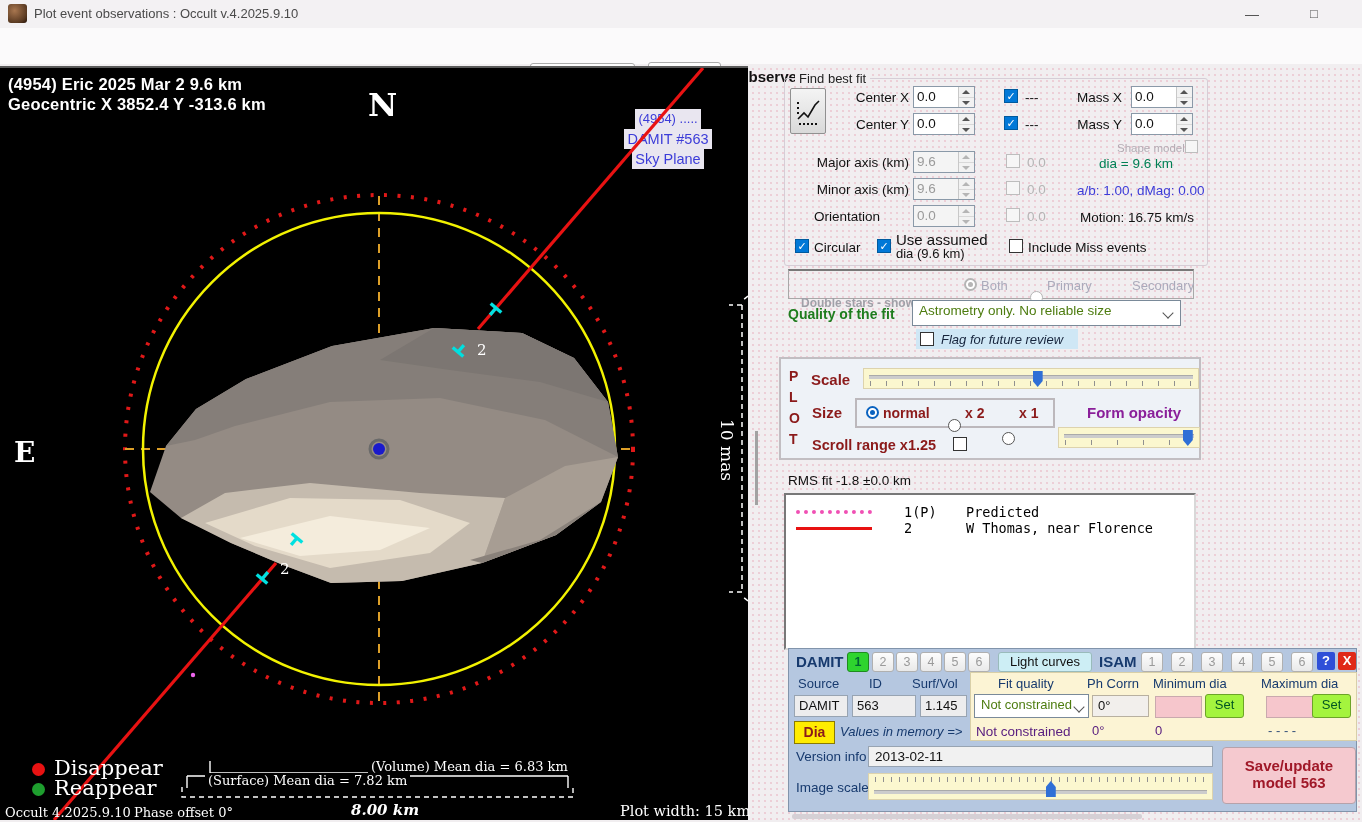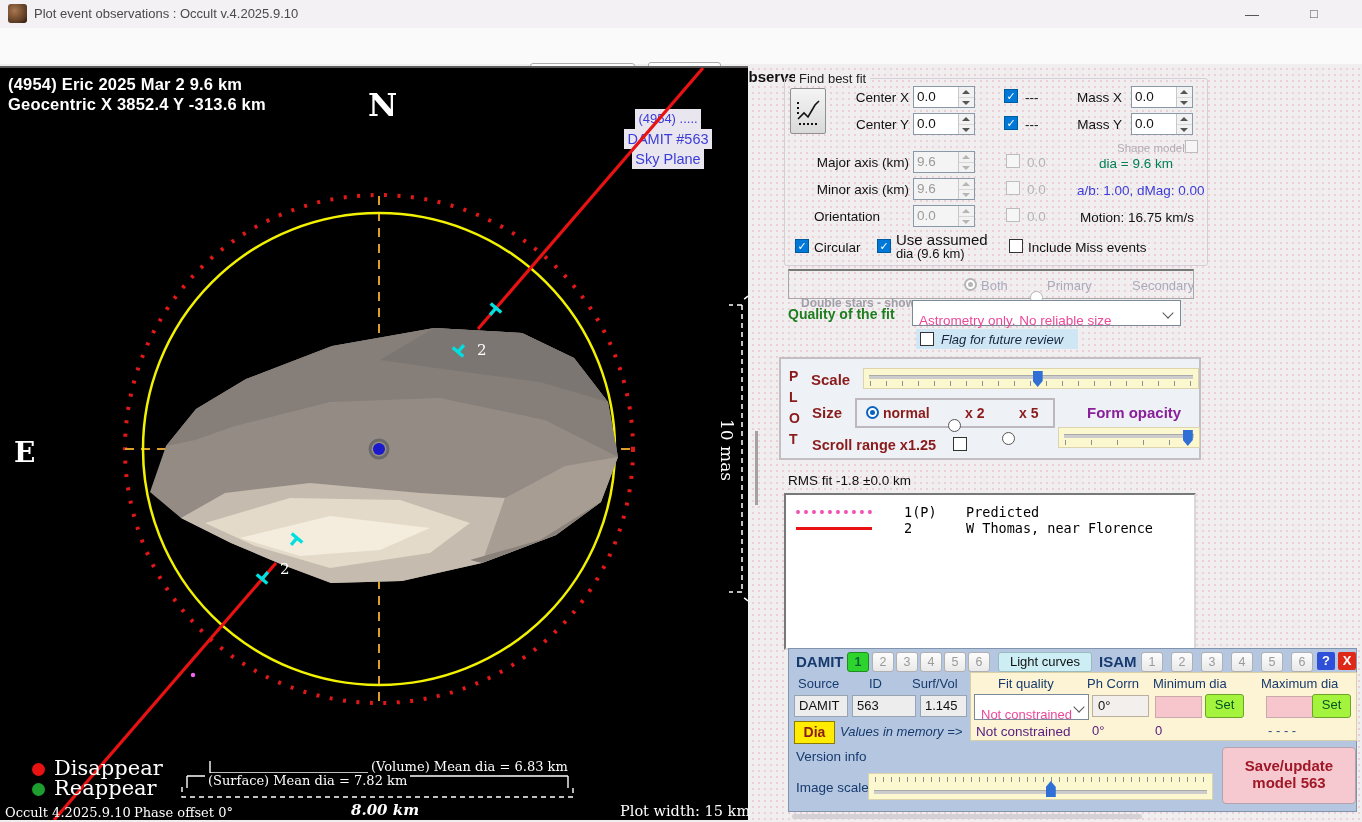--- a/index.html
+++ b/index.html
@@ -53,21 +53,21 @@
   .spinbox.dis .spin .dn::after{border-top-color:#b5b5b5;}
   .cb{width:14px;height:14px;box-sizing:border-box;border:1px solid #333;background:#fff;}
   .cb.checked{background:#0078d7;border-color:#005a9e;color:#fff;font-size:11px;line-height:13px;text-align:center;}
   .cb.dis{border-color:#bdbdbd;background:#f6f6f6;}
   .radio{width:13px;height:13px;border-radius:50%;border:1px solid #555;background:#fff;box-sizing:border-box;position:relative;}
   .radio.sel{border:2px solid #0a63c0;}
   .radio.sel::after{content:"";position:absolute;left:2px;top:2px;width:5px;height:5px;border-radius:50%;background:#0a63c0;}
   .radio.dis{border-color:#b5b5b5;}
   .radio.dis.sel{border:2px solid #b5b5b5;}
   .radio.dis.sel::after{background:#b5b5b5;}
-  .combo{background:#fff;border:1px solid #7a8a99;box-sizing:border-box;font-size:13.5px;color:#ec4899;padding:12px 6px;}
+  .combo{background:#fff;border:1px solid #7a8a99;box-sizing:border-box;font-size:13.5px;color:#4d7c0f;padding:2px 6px;}
   .combo .chev{position:absolute;right:8px;top:8px;width:7px;height:7px;border-right:1.6px solid #555;border-bottom:1.6px solid #555;transform:rotate(45deg);}
   .darkred{color:#8b1a1a;font-weight:bold;}
   .slider{background:#fbf7cf;border:1px solid #ddd3ad;box-sizing:border-box;}
   .slider .groove{position:absolute;left:5px;right:5px;height:3px;background:#cccccc;border-top:1px solid #aaa;}
   .slider .ticks{position:absolute;left:6px;right:4px;height:5px;background:repeating-linear-gradient(90deg,#909090 0 1px,transparent 1px 16px);}
   .thumb{position:absolute;width:10px;height:16px;background:#2f6fd6;}
   .thumb.down{clip-path:polygon(0 0,100% 0,100% 62%,50% 100%,0 62%);}
   .thumb.up{clip-path:polygon(50% 0,100% 38%,100% 100%,0 100%,0 38%);}
   .tabbtn{position:absolute;width:20px;height:18px;border:1px solid #b0b0b0;border-radius:3px;background:linear-gradient(#fdfdfd,#e9e9e9);
     font-size:12.5px;color:#9a9a9a;text-align:center;line-height:18px;}
@@ -343,21 +343,21 @@
     <div class="thumb down" style="top: 2px; left: calc(52% - 5px);"></div>
   </div>
 
   <div class="abs darkred" style="left:31px;top:45px;font-size:15px;">Size</div>
   <div class="abs" style="left:74px;top:39px;width:200px;height:30px;border:2px solid #bcb8bc;box-sizing:border-box;">
     <div class="abs radio sel" style="left:9px;top:6px;"></div>
     <div class="abs darkred" style="left:26px;top:5px;font-size:14px;">normal</div>
     <div class="abs radio" style="left:91px;top:6px;"></div>
     <div class="abs darkred" style="left:108px;top:5px;font-size:14px;">x 2</div>
     <div class="abs radio" style="left:145px;top:6px;"></div>
-    <div class="abs darkred" style="left:162px;top:5px;font-size:14px;">x 5</div>
+    <div class="abs darkred" style="left:162px;top:5px;font-size:14px;">x 1</div>
   </div>
   <div class="abs" style="left:306px;top:45px;font-size:15px;font-weight:bold;color:#8a1f9a;">Form opacity</div>
 
   <div class="abs darkred" style="left:31px;top:78px;font-size:14.5px;">Scroll range x1.25</div>
   <div class="abs cb" style="left:172px;top:78px;"></div>
 
   <div class="abs slider" style="left:277px;top:68px;width:142px;height:21px;">
     <div class="groove" style="top:6px;"></div>
     <div class="ticks" style="bottom:2px;background:repeating-linear-gradient(90deg,#909090 0 1px,transparent 1px 26px);"></div>
     <div class="thumb down" style="top: 2px; left: calc(92% - 5px);"></div>
@@ -422,20 +422,21 @@
   <div class="abs setbtn" style="left:523px;top:45px;width:37px;height:22px;">Set</div>
 
   <div class="abs" style="left:5px;top:72px;width:39px;height:21px;background:#ffec00;border:1px solid #8a7a00;font-size:14px;font-weight:bold;color:#8b1a1a;text-align:center;line-height:20px;">Dia</div>
   <div class="abs" style="left:51px;top:75px;font-size:13px;font-style:italic;color:#173a6e;">Values in memory =&gt;</div>
   <div class="abs" style="left:187px;top:75px;font-size:13.5px;color:#5a2080;">Not constrained</div>
   <div class="abs" style="left:303px;top:74px;font-size:13px;color:#5a2080;">0°</div>
   <div class="abs" style="left:366px;top:74px;font-size:13px;color:#5a2080;">0</div>
   <div class="abs" style="left:479px;top:74px;font-size:13px;color:#35507a;">- - - -</div>
 
   <div class="abs" style="left:7px;top:100px;font-size:13.5px;color:#173a6e;">Version info</div>
+  <div class="abs" style="left:79px;top:97px;width:345px;height:21px;background:#f1f1f1;border:1px solid #98a4b2;font-size:13.5px;color:#111;padding:2px 6px;box-sizing:border-box;">2013-02-11</div>
 
   <div class="abs" style="left:7px;top:131px;font-size:13.5px;color:#173a6e;">Image scale</div>
   <div class="abs slider" style="left:79px;top:124px;width:345px;height:27px;">
     <div class="ticks" style="top:3px;background:repeating-linear-gradient(90deg,#909090 0 1px,transparent 1px 8px);"></div>
     <div class="groove" style="bottom:5px;"></div>
     <div class="thumb up" style="top: 7px; left: calc(53% - 5px);"></div>
   </div>
 
   <div class="abs" style="left:433px;top:98px;width:134px;height:57px;background:#f5c9cf;border:1px solid #b6a2aa;border-radius:4px;text-align:center;color:#a01828;font-weight:bold;font-size:15px;padding-top:9px;box-sizing:border-box;">
     <div>Save/update</div>

